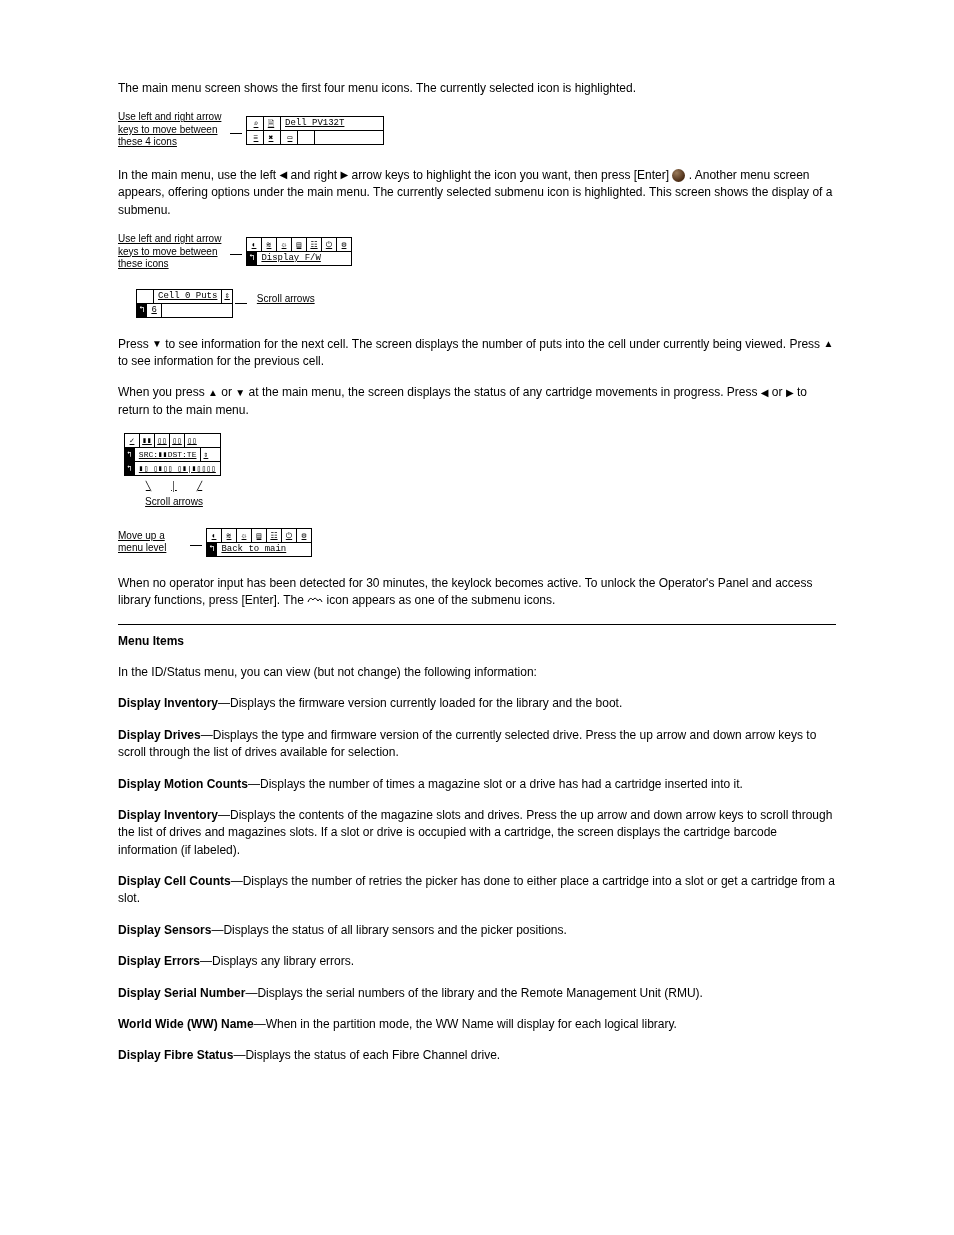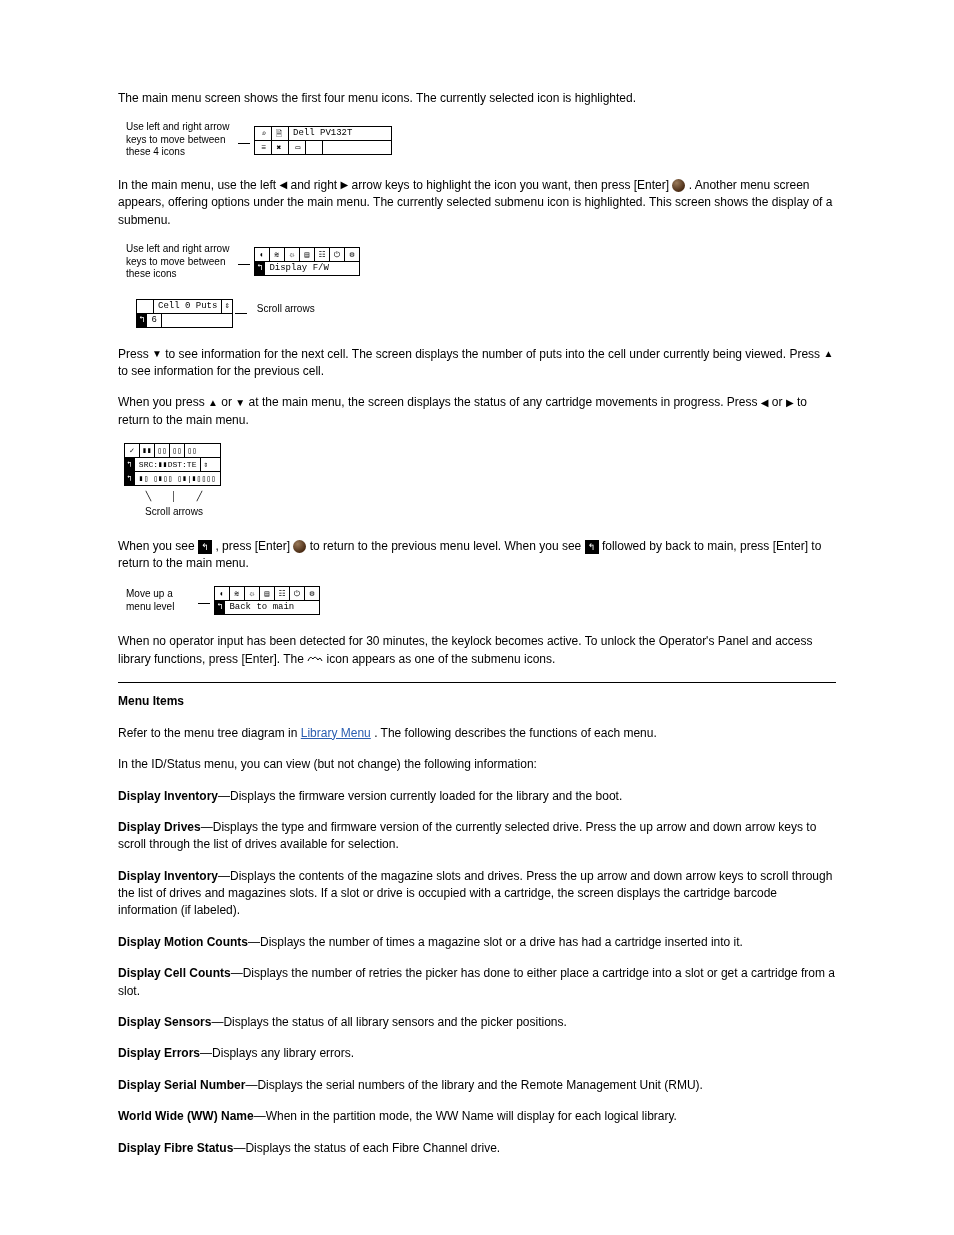--- a/index.html
+++ b/index.html
@@ -1,19 +1,19 @@
 <!DOCTYPE html>
 <html><head>
 <meta charset="utf-8">
 <style>
   html,body{margin:0;padding:0;background:#fff;color:#000;font-family:Arial,Helvetica,sans-serif;}
   .page{width:954px;margin:0 auto;position:relative;min-height:1235px;}
   .content{padding:80px 118px 0 118px;font-size:12px;line-height:1.45;}
-  .para{margin:10px 0 14px 0;}
-  .figure-block{display:flex;align-items:center;margin:12px 0 18px 8px;}
+  .para{margin:0 0 14px 0;}
+  .figure-block{display:flex;align-items:center;margin:12px 0 18px 0;text-decoration:underline;}
   .caption-col{width:110px;font-size:10px;line-height:1.25;}
   .lcd{border:1px solid #000;display:inline-flex;flex-direction:column;font-family:"Courier New",monospace;font-size:9px;line-height:11px;}
   .lcd-row{display:flex;align-items:center;border-bottom:1px solid #000;}
   .lcd-row:last-child{border-bottom:none;}
   .lcd-cell{border-right:1px solid #000;padding:0 2px;display:flex;align-items:center;height:13px;}
   .lcd-cell:last-child{border-right:none;}
   .scroll-note{font-size:10px;margin-left:6px;}
   .glyph{display:inline-block;vertical-align:middle;font-size:10px;}
   .enter-btn{display:inline-block;width:13px;height:13px;border-radius:50%;background:radial-gradient(circle at 35% 30%,#9a7a5a,#4a2b14 70%);vertical-align:middle;}
   .back-arrow{display:inline-block;width:12px;height:12px;border:1px solid #000;background:#000;color:#fff;font-size:9px;line-height:12px;text-align:center;vertical-align:middle;}
@@ -154,29 +154,20 @@
         </div>
       </div>
       <div class="arrow-up-lines" style="margin-top:4px;width:100px;">
         <span>╲</span>
           <span>│</span>
           <span>╱</span>
       </div>
       <div class="scroll-arrows-label" style="width:100px;">Scroll arrows</div>
     </div>
 
-    <p class="para">
-      <span>When you see </span>
-      <span class="back-arrow">↰</span>
-      <span> , press [Enter] </span>
-      <span class="enter-btn"></span>
-      <span> to return to the previous menu level. When you see </span>
-      <span class="back-arrow">↰</span>
-      <span> followed by back to main, press [Enter] to return to the main menu.</span>
-    </p>
 
     <div class="figure-block">
       <div class="caption-col" style="width:70px;">Move up a menu level</div>
       <span class="connector"></span>
       <div class="lcd">
         <div class="lcd-row">
           <div class="icons-row">
             <span class="ic">◐</span>
             <span class="ic">≋</span>
             <span class="ic">☼</span>
@@ -199,32 +190,27 @@
         <svg width="16" height="10" viewBox="0 0 16 10">
             <path d="M1 8 Q3 2 6 6 Q8 2 11 7 Q13 3 15 8" stroke="#000" fill="none" stroke-width="1"></path>
           </svg>
       </span>
       <span> icon appears as one of the submenu icons.</span>
     </p>
 
     <hr class="rule">
 
     <p class="para"><b>Menu Items</b></p>
-    <p class="para">
-      <span>Refer to the menu tree diagram in </span>
-      <a href="#" class="link">Library Menu</a>
-      <span>. The following describes the functions of each menu.</span>
-    </p>
 
     <p class="para">In the ID/Status menu, you can view (but not change) the following information:</p>
 
     <p class="para"><b>Display Inventory</b><span>—Displays the firmware version currently loaded for the library and the boot.</span></p>
     <p class="para"><b>Display Drives</b><span>—Displays the type and firmware version of the currently selected drive. Press the up arrow and down arrow keys to scroll through the list of drives available for selection.</span></p>
+    <p class="para"><b>Display Motion Counts</b><span>—Displays the number of times a magazine slot or a drive has had a cartridge inserted into it.</span></p>
     <p class="para"><b>Display Inventory</b><span>—Displays the contents of the magazine slots and drives. Press the up arrow and down arrow keys to scroll through the list of drives and magazines slots. If a slot or drive is occupied with a cartridge, the screen displays the cartridge barcode information (if labeled).</span></p>
-    <p class="para"><b>Display Motion Counts</b><span>—Displays the number of times a magazine slot or a drive has had a cartridge inserted into it.</span></p>
     <p class="para"><b>Display Cell Counts</b><span>—Displays the number of retries the picker has done to either place a cartridge into a slot or get a cartridge from a slot.</span></p>
     <p class="para"><b>Display Sensors</b><span>—Displays the status of all library sensors and the picker positions.</span></p>
     <p class="para"><b>Display Errors</b><span>—Displays any library errors.</span></p>
     <p class="para"><b>Display Serial Number</b><span>—Displays the serial numbers of the library and the Remote Management Unit (RMU).</span></p>
     <p class="para"><b>World Wide (WW) Name</b><span>—When in the partition mode, the WW Name will display for each logical library.</span></p>
     <p class="para"><b>Display Fibre Status</b><span>—Displays the status of each Fibre Channel drive.</span></p>
 
   </div>
 </div>
 

